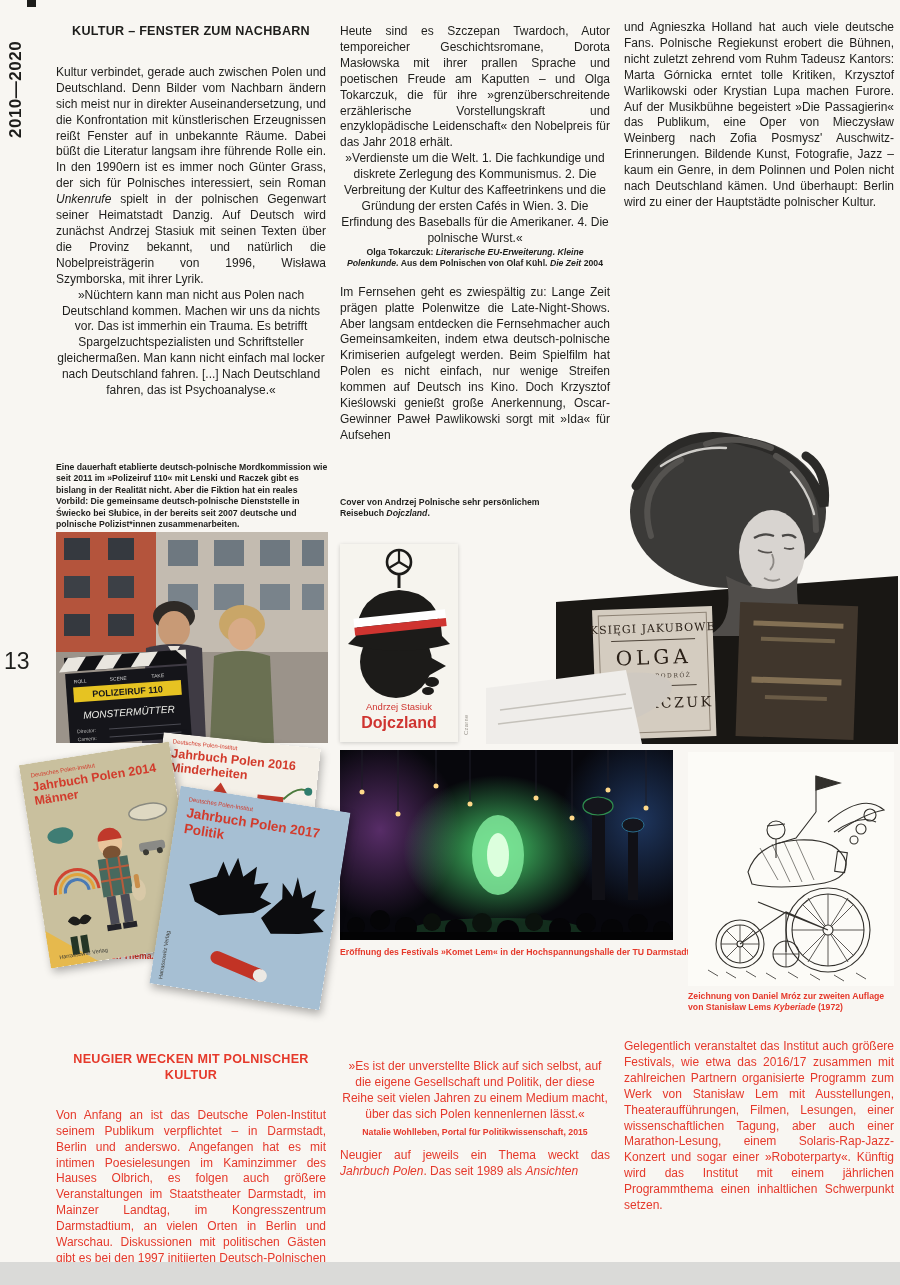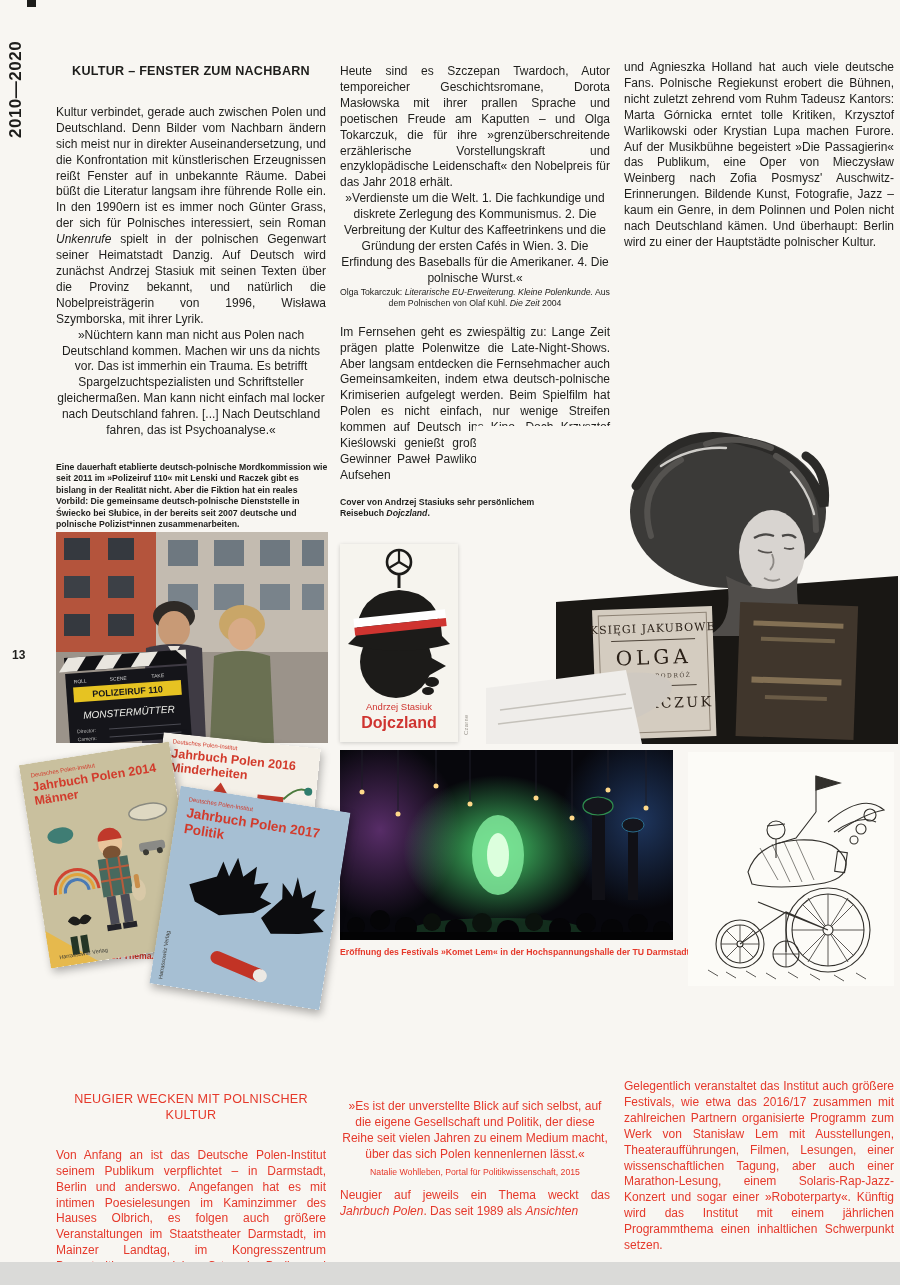--- a/index.html
+++ b/index.html
@@ -10,31 +10,31 @@
   html,body{margin:0;padding:0;background:#e9e7e3;}
   .page{
     position:relative;width:900px;height:1285px;background:var(--paper);
     overflow:hidden;font-family:"Liberation Sans",sans-serif;color:var(--ink);
   }
   .corner-tick{position:absolute;left:27px;top:0;width:9px;height:7px;background:#1d1d1b;}
   .spine{
     position:absolute;left:6px;top:138px;transform:rotate(-90deg);transform-origin:top left;
     font-weight:bold;font-size:17px;letter-spacing:.5px;white-space:nowrap;
   }
-  .pagenum{position:absolute;left:12px;top:648px;font-weight:bold;font-size:12px;}
-
-  .col{position:absolute;width:270px;font-size:12px;line-height:15.9px;text-align:justify;margin-top:40px;}
+  .pagenum{position:absolute;left:4px;top:648px;font-weight:normal;font-size:23px;}
+
+  .col{position:absolute;width:270px;font-size:12px;line-height:15.9px;text-align:justify;}
   .col p{margin:0;}
   h1.art{font-size:12.6px;font-weight:bold;text-align:center;letter-spacing:.25px;margin:2px 0 25px;}
   .quote{font-weight:normal;text-align:center;margin:14px 2px 5px;text-align-last:center;}
-  .src{font-size:8.7px;line-height:11px;font-weight:normal;text-align:center;margin:1px 6px 0;text-align-last:center;}
+  .src{font-size:8.7px;line-height:11px;font-weight:bold;text-align:center;margin:1px 6px 0;text-align-last:center;}
   .gap{margin-top:16px !important;}
   .cap{position:absolute;font-size:8.7px;line-height:11.4px;font-weight:bold;}
   .cap.red, .red{color:var(--red);}
-  h2.art-red{font-size:12.6px;font-weight:normal;text-align:center;letter-spacing:.25px;margin:2px 0 24px;color:var(--red);}
+  h2.art-red{font-size:12.6px;font-weight:bold;text-align:center;letter-spacing:.25px;margin:2px 0 24px;color:var(--red);}
   .red-body{color:var(--red);}
   i{font-style:italic;}
 
   .imgbox{position:absolute;overflow:hidden;}
   .bookcover{position:absolute;background:#86efac;box-shadow:0 1px 4px rgba(0,0,0,.18);}
   .vertical-credit{
     position:absolute;font-size:5.8px;color:#9a968e;transform:rotate(-90deg);
     transform-origin:top left;white-space:nowrap;letter-spacing:.3px;
   }
   .fan{position:absolute;left:24px;top:740px;width:318px;height:224px;}
@@ -169,21 +169,21 @@
         <text x="61" y="41" text-anchor="middle" font-size="9" font-weight="bold" fill="#15151a">POLIZEIRUF 110</text>
         <text x="61" y="62" text-anchor="middle" font-size="10" font-style="italic" fill="#efefea">MONSTERMÜTTER</text>
         <text x="8" y="76" font-size="5" fill="#b9b9b9">Director:</text>
         <text x="8" y="84" font-size="5" fill="#b9b9b9">Camera:</text>
         <line x1="40" y1="74" x2="112" y2="74" stroke="#4a4a52" stroke-width="1"></line>
         <line x1="40" y1="82" x2="112" y2="82" stroke="#4a4a52" stroke-width="1"></line>
       </g>
     </svg>
   </div>
 
-  <div class="cap" style="left:340px;top:497px;width:200px;"><span>Cover von Andrzej Stasiuks sehr persönlichem Reisebuch </span><i>Dojczland</i><span>.</span></div>
+  <div class="cap" style="left:340px;top:497px;width:200px;"><span>Cover von Andrzej Polnische sehr persönlichem Reisebuch </span><i>Dojczland</i><span>.</span></div>
 
   <div class="bookcover" style="left:340px;top:544px;width:118px;height:198px;">
     <svg width="118" height="198" viewBox="0 0 118 198">
       <rect width="118" height="198" fill="#f6f4ee"></rect>
       <g>
         <line x1="59" y1="30" x2="59" y2="44" stroke="#1c1b19" stroke-width="3"></line>
         <circle cx="59" cy="18" r="12" fill="none" stroke="#1c1b19" stroke-width="2.6"></circle>
         <line x1="59" y1="18" x2="59" y2="6.5" stroke="#1c1b19" stroke-width="2.2"></line>
         <line x1="59" y1="18" x2="49" y2="24" stroke="#1c1b19" stroke-width="2.2"></line>
         <line x1="59" y1="18" x2="69" y2="24" stroke="#1c1b19" stroke-width="2.2"></line>
@@ -419,20 +419,21 @@
             <line x1="78" y1="221" x2="88" y2="227"></line>
           <line x1="100" y1="220" x2="110" y2="226"></line>
             <line x1="122" y1="222" x2="132" y2="228"></line>
           <line x1="146" y1="223" x2="156" y2="229"></line>
             <line x1="168" y1="221" x2="178" y2="227"></line>
         </g>
       </g>
     </svg>
   </div>
 
+  <div class="cap red" style="left:688px;top:991px;width:208px;"><span>Zeichnung von Daniel Mróz zur zweiten Auflage von Stanisław Lems </span><i>Kyberiade</i><span> (1972)</span></div>
 
   <section class="col red-body" style="left:56px;top:1050px;">
     <h2 class="art-red">NEUGIER WECKEN MIT POLNISCHER KULTUR</h2>
     <p>Von Anfang an ist das Deutsche Polen-Institut seinem Publikum verpflichtet – in Darmstadt, Berlin und anderswo. Angefangen hat es mit intimen Poesielesungen im Kaminzimmer des Hauses Olbrich, es folgen auch größere Veranstaltungen im Staatstheater Darmstadt, im Mainzer Landtag, im Kongresszentrum Darmstadtium, an vielen Orten in Berlin und Warschau. Diskussionen mit politischen Gästen gibt es bei den 1997 initiierten Deutsch-Polnischen Podiumsgesprächen und den seit 2012 stattfindenden Berliner Gesprächen des DPI. Aber auch kleinere Formate finden ihr</p>
   </section>
 
   <section class="col red-body" style="left:340px;top:1048px;">
     <p class="quote" style="margin:11px 0 4px;">»Es ist der unverstellte Blick auf sich selbst, auf die eigene Gesellschaft und Politik, der diese Reihe seit vielen Jahren zu einem Medium macht, über das sich Polen kennenlernen lässt.«</p>
     <p class="src">Natalie Wohlleben, Portal für Politikwissenschaft, 2015</p>
     <p style="margin-top:10px;"><span>Neugier auf jeweils ein Thema weckt das </span><i>Jahrbuch Polen</i><span>. Das seit 1989 als </span><i>Ansichten</i></p>

